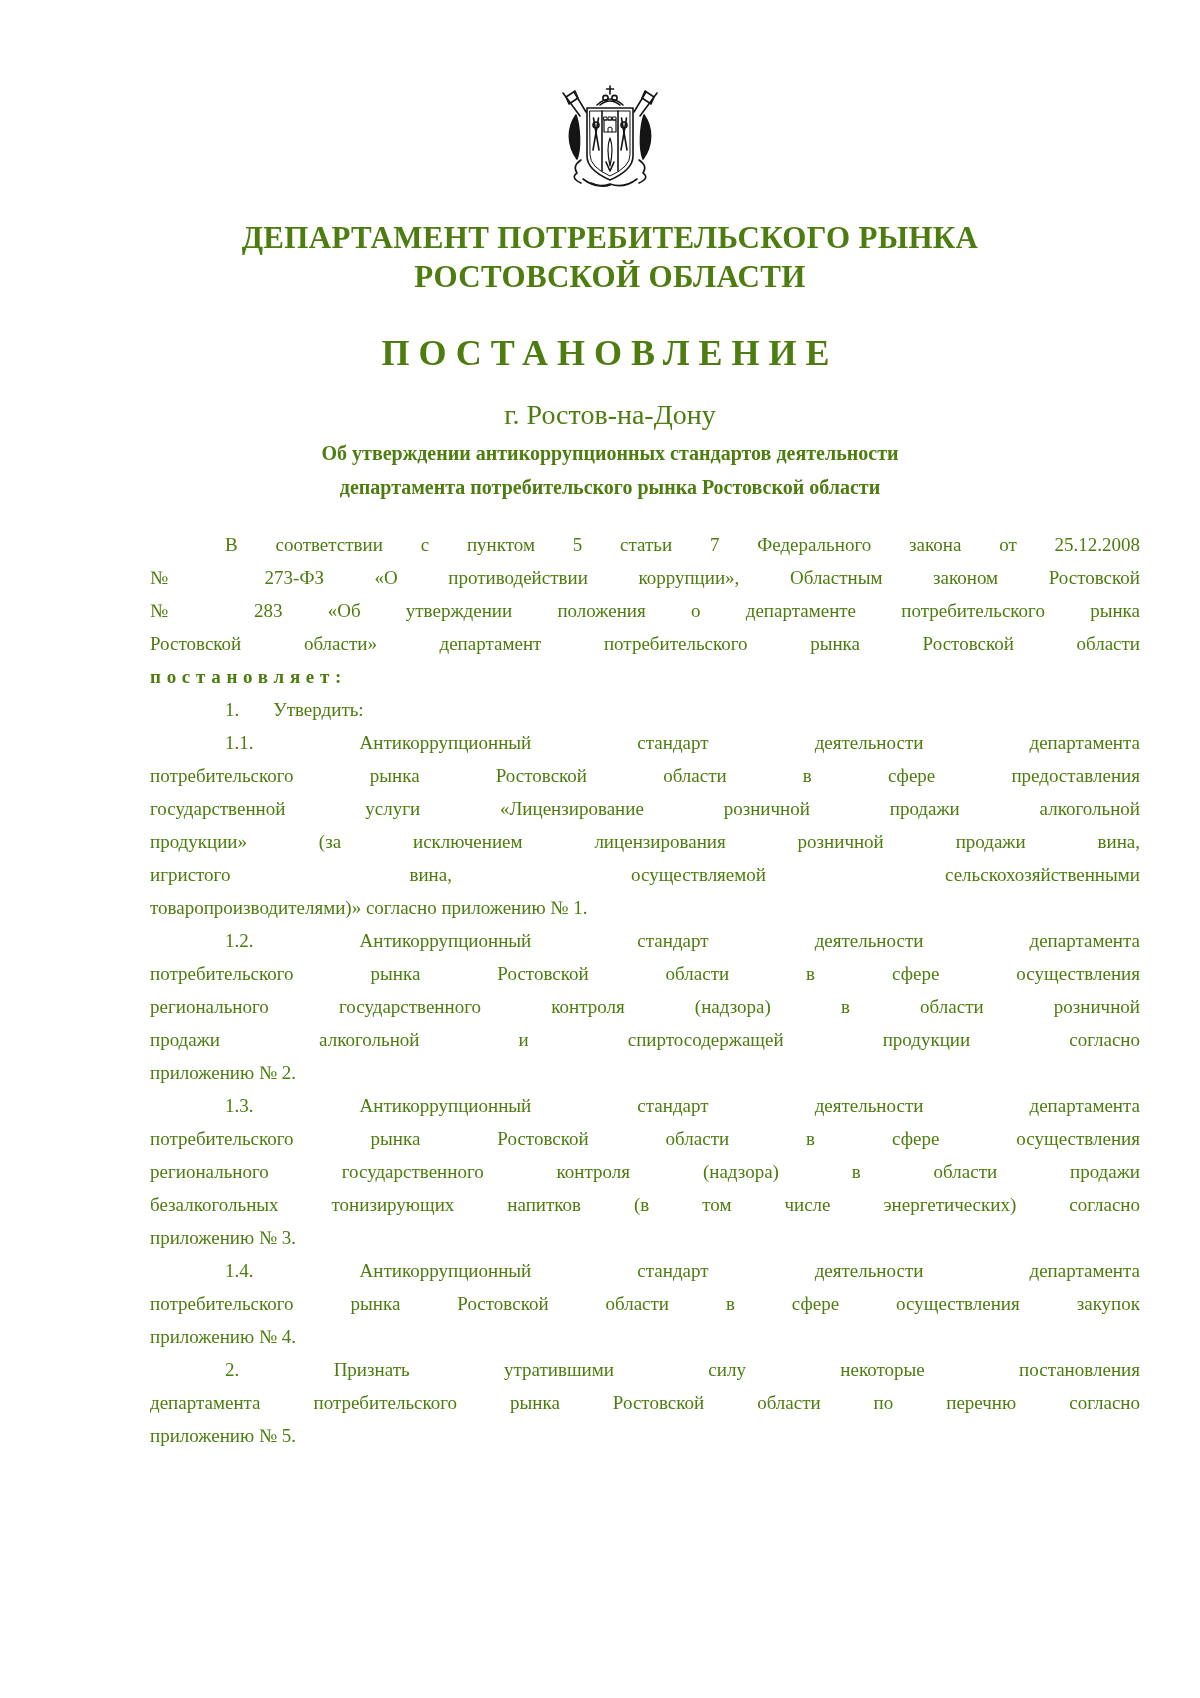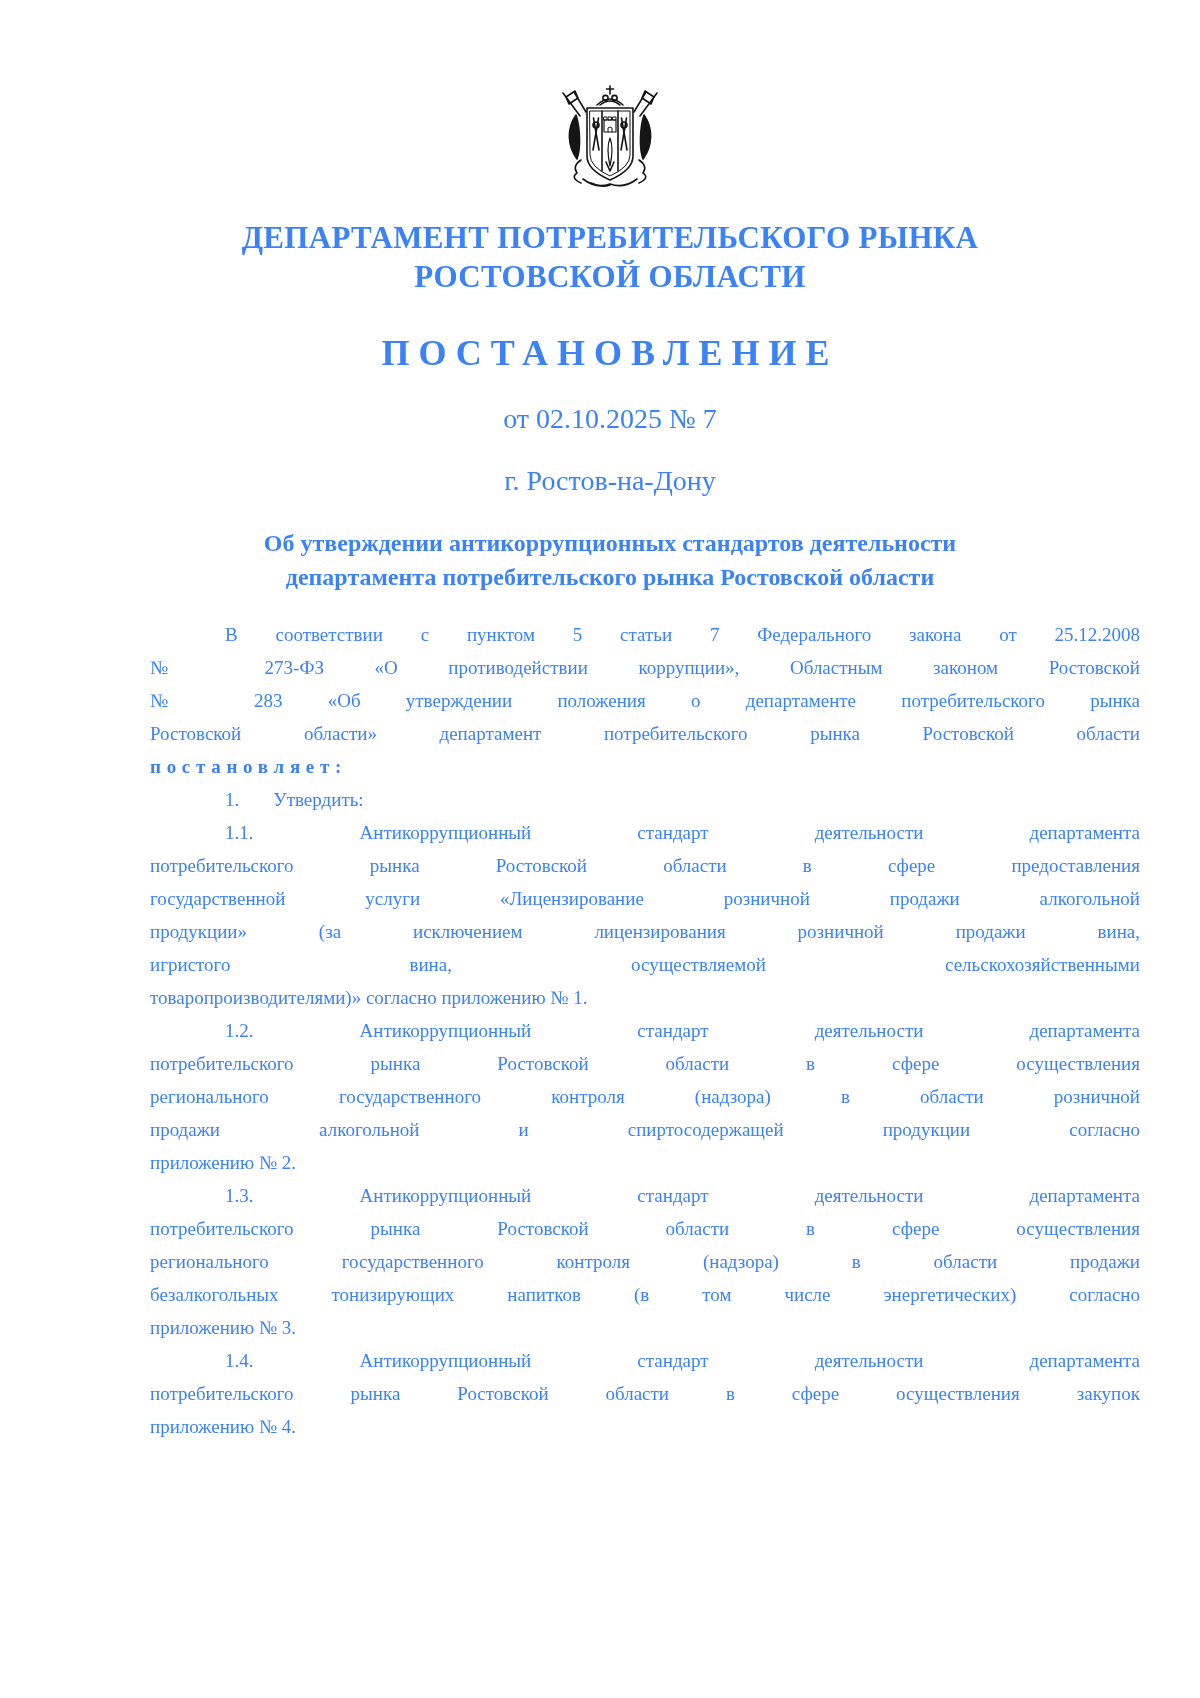--- a/index.html
+++ b/index.html
@@ -3,21 +3,21 @@
 <meta charset="utf-8">
 <style>
   html, body { margin: 0; padding: 0; background: #ffffff; }
   body { width: 1200px; }
   .page {
     position: relative;
     width: 1200px;
     min-height: 1698px;
     box-sizing: border-box;
     background: #ffffff;
-    color: #3b82f6;
+    color: #4d7c0f;
     font-family: "Liberation Serif", "DejaVu Serif", serif;
     padding: 84px 60px 40px 150px;
   }
   
   .head-col { text-align: center; margin-right: 70px; }
   .emblem-wrap { line-height: 0; }
   .emblem-wrap svg { display: inline-block; }
   .org-name {
     font-weight: bold;
     font-size: 31px;
@@ -29,23 +29,23 @@
     font-weight: bold;
     font-size: 36px;
     line-height: 34px;
     margin-top: 40px;
     letter-spacing: 0.25em;
   }
   .date-line   { font-size: 28px; line-height: 34px; margin-top: 32px; }
   .city-line   { font-size: 28px; line-height: 34px; margin-top: 28px; }
   .subject {
     font-weight: bold;
-    font-size: 24px;
+    font-size: 20px;
     line-height: 34px;
-    margin-top: 28px;
+    margin-top: 4px;
   }
   .body-text { margin-top: 24px; font-size: 19px; }
   .para { margin: 0; }
   .ln { line-height: 33px; }
   .just { text-align: justify; text-align-last: justify; }
   .ind  { padding-left: 75px; }
   .spread { font-weight: bold; letter-spacing: 0.30em; }
   .num-gap { display: inline-block; width: 34px; }
 </style>
 </head>
@@ -108,21 +108,20 @@
       </svg>
     </div>
 
     <div class="org-name">
       <div>ДЕПАРТАМЕНТ ПОТРЕБИТЕЛЬСКОГО РЫНКА</div>
       <div>РОСТОВСКОЙ ОБЛАСТИ</div>
     </div>
 
     <div class="doc-type">ПОСТАНОВЛЕНИЕ</div>
 
-    <div class="date-line">от 02.10.2025 № 7</div>
 
     <div class="city-line">г. Ростов-на-Дону</div>
 
     <div class="subject">
       <div>Об утверждении антикоррупционных стандартов деятельности</div>
       <div>департамента потребительского рынка Ростовской области</div>
     </div>
   </div>
 
   <div class="body-text">
@@ -156,15 +155,20 @@
         <div class="ln just">потребительского рынка Ростовской области в сфере осуществления</div>
         <div class="ln just">регионального государственного контроля (надзора) в области продажи</div>
         <div class="ln just">безалкогольных тонизирующих напитков (в том числе энергетических) согласно</div>
         <div class="ln">приложению № 3.</div>
       </div>
       <div class="para">
         <div class="ln ind just">1.4. Антикоррупционный стандарт деятельности департамента</div>
         <div class="ln just">потребительского рынка Ростовской области в сфере осуществления закупок</div>
         <div class="ln">приложению № 4.</div>
       </div>
+      <div class="para">
+        <div class="ln ind just">2. Признать утратившими силу некоторые постановления</div>
+        <div class="ln just">департамента потребительского рынка Ростовской области по перечню согласно</div>
+        <div class="ln">приложению № 5.</div>
+      </div>
     </div>
 
 </div>
 
 </body></html>

